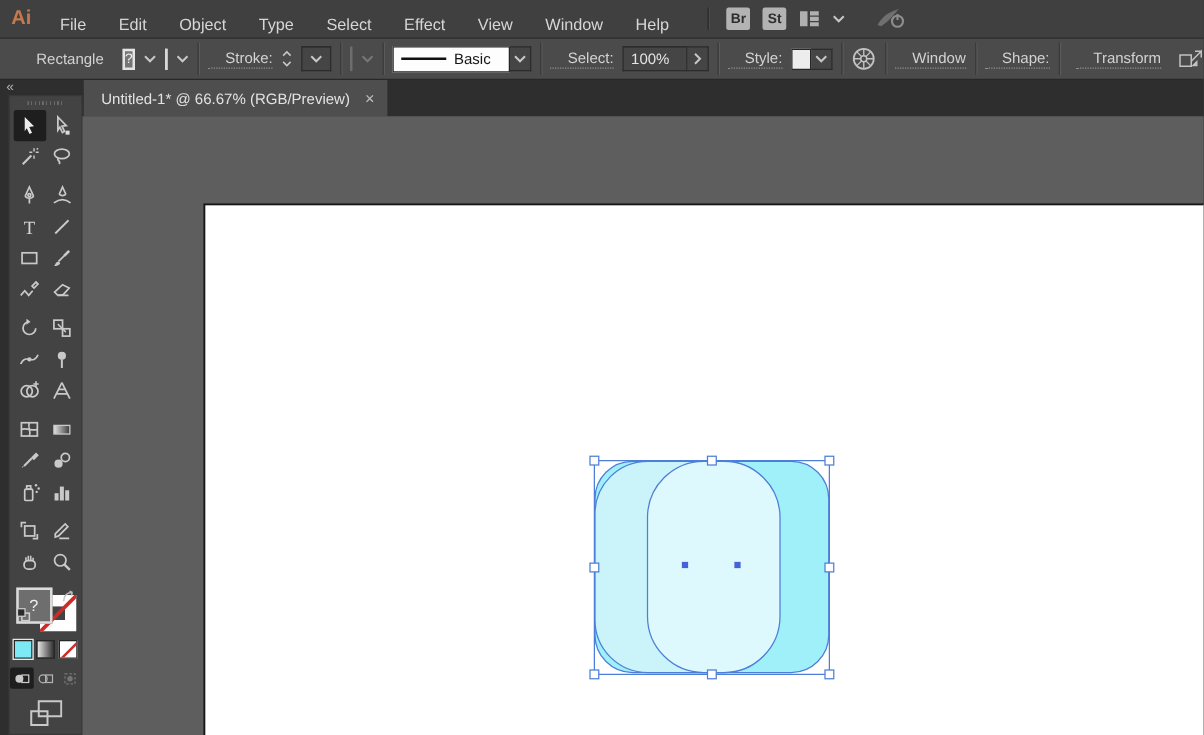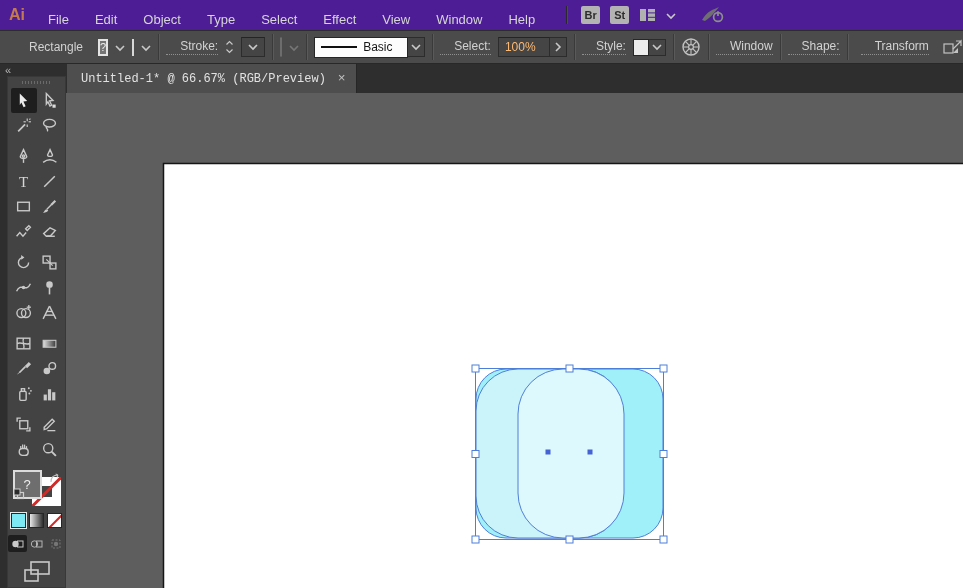--- a/index.html
+++ b/index.html
@@ -1,21 +1,21 @@
 <!DOCTYPE html>
 <html><head>
 <meta charset="utf-8">
 <style>
   * { margin:0; padding:0; box-sizing:border-box; }
   html,body { width:963px; height:588px; overflow:hidden; background:#2e2e2e;
     font-family:"Liberation Sans", sans-serif; }
   #app { position:relative; width:963px; height:588px; display:flex; flex-direction:column; }
 
   
-  #menubar { height:30px; background:#4c1d95; display:flex; align-items:center; flex:0 0 30px; }
+  #menubar { height:30px; background:#404040; display:flex; align-items:center; flex:0 0 30px; }
   #ai-logo { color:#c57a4e; font-weight:bold; font-size:16px; padding:0 10px 0 9px; }
   .menu-item { color:#d6d6d6; font-size:13px; padding:0 13px; height:20px; line-height:30px; cursor:default; }
   .mb-right { display:flex; align-items:center; margin-left:14px; gap:10px; }
   .mb-sep { width:1px; height:18px; background:#2a2a2a; box-shadow:1px 0 0 #4c4c4c; margin:0 4px; }
   .badge { width:19px; height:18px; background:#b3b3b3; color:#2d2d2d; font-size:11px; font-weight:bold;
     display:flex; align-items:center; justify-content:center; border-radius:2px; }
   .mb-icon { display:flex; align-items:center; }
   .chev { width:10px; height:8px; }
   .chev polyline { fill:none; stroke:#c8c8c8; stroke-width:1.6; }
 
@@ -25,21 +25,21 @@
   #ob-grip { width:6px; height:26px; margin-left:2px;
     background:repeating-linear-gradient(0deg,#616161 0 1px,transparent 1px 3px); }
   .ob-label { color:#d2d2d2; font-size:12px; white-space:nowrap;padding-left:14px; }
   .dlabel { border-bottom:1px dotted #909090; padding-bottom:1px; }
   .sep { width:1px; height:26px; background:#3a3a3a; box-shadow:1px 0 0 #5a5a5a; flex:0 0 1px; }
   .swatchbox { width:17px; height:17px; border:2px solid #e4e4e4; background:#757575; color:#efefef;
     font-size:11px; display:flex; align-items:center; justify-content:center; }
   .swatch-none { position:relative; width:17px; height:17px; border:1px solid #d8d8d8; background:#fff; overflow:hidden; }
   .swatch-none::after { content:""; position:absolute; left:-3px; top:7px; width:26px; height:2px;
     background:#cf2a27; transform:rotate(-45deg); }
-  .field { background:#454545; border:1px solid #2c2c2c; border-top-color:#242424; color:#fdba74;
+  .field { background:#454545; border:1px solid #2c2c2c; border-top-color:#242424; color:#e5e5e5;
     font-size:12px; height:20px; display:flex; align-items:center; padding:0 6px; }
   .stepper { display:flex; flex-direction:column; gap:2px; align-items:center; }
   .stepper svg { width:9px; height:6px; }
   .stepper polyline { fill:none; stroke:#c8c8c8; stroke-width:1.6; }
   .chevbtn { width:17px; height:20px; background:#454545; border:1px solid #2c2c2c; border-left:none;
     display:flex; align-items:center; justify-content:center; }
   .dd-disabled { width:82px; height:20px; background:#5f5f5f; border:1px solid #6d6d6d; border-radius:3px; }
   .basicdd { background:#fdfdfd; height:21px; width:94px; display:flex; align-items:center; border:1px solid #262626; }
   .basic-line { width:36px; height:2px; background:#101010; margin:0 6px 0 6px; }
   .basic-text { color:#161616; font-size:12px; }
@@ -83,21 +83,21 @@
 
   #draw-modes { display:flex; margin-top:7px; }
   .mode { width:19px; height:17px; display:flex; align-items:center; justify-content:center; border-radius:2px; }
   .mode.active { background:#1e1e1e; }
   #screen-mode { margin-top:9px; }
 
   
   #rightcol { flex:1; display:flex; flex-direction:column; min-width:0; }
   #tabbar { height:29px; background:#2e2e2e; display:flex; align-items:flex-start; flex:0 0 29px; }
   #doc-tab { margin-left:1px; height:29px; background:#4e4e4e; display:flex; align-items:center;
-    padding:0 10px 0 14px; gap:12px; border-right:1px solid #262626;font-family:Liberation Mono, monospace; }
+    padding:0 10px 0 14px; gap:12px; border-right:1px solid #262626; }
   #doc-tab-title { color:#e2e2e2; font-size:12px; white-space:nowrap; }
   #doc-tab-close { color:#c0c0c0; font-size:13px; line-height:13px; cursor:default; }
   #canvas { position:relative; flex:1; background:#5e5e5e; min-height:0; }
   #canvas-svg { position:absolute; left:0; top:0; }
 </style>
 </head>
 <body>
 
 <div id="app">
 

